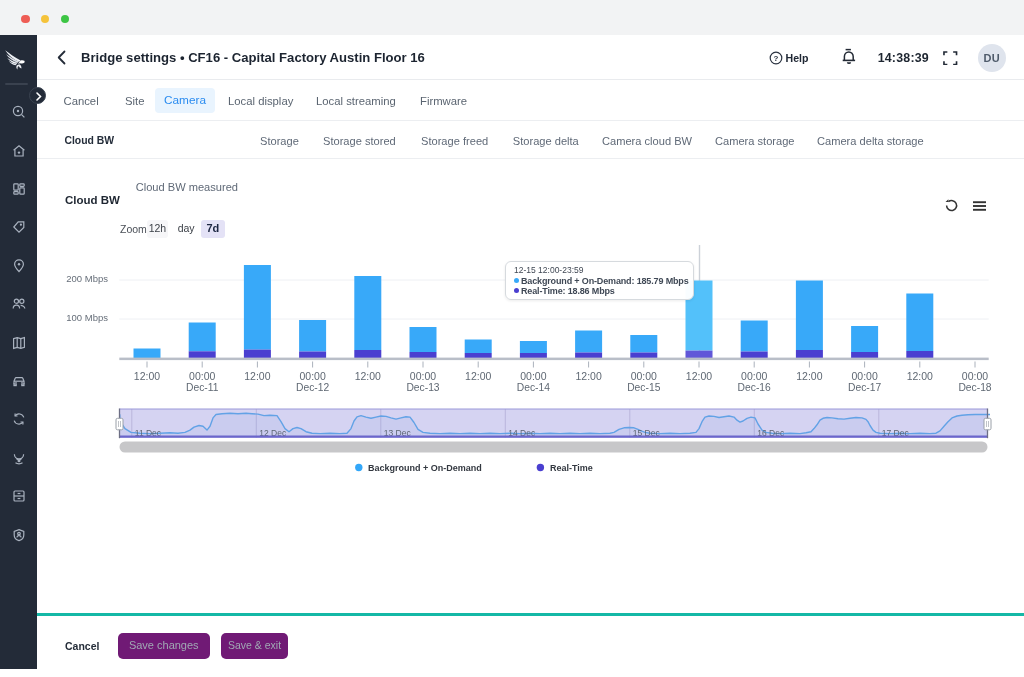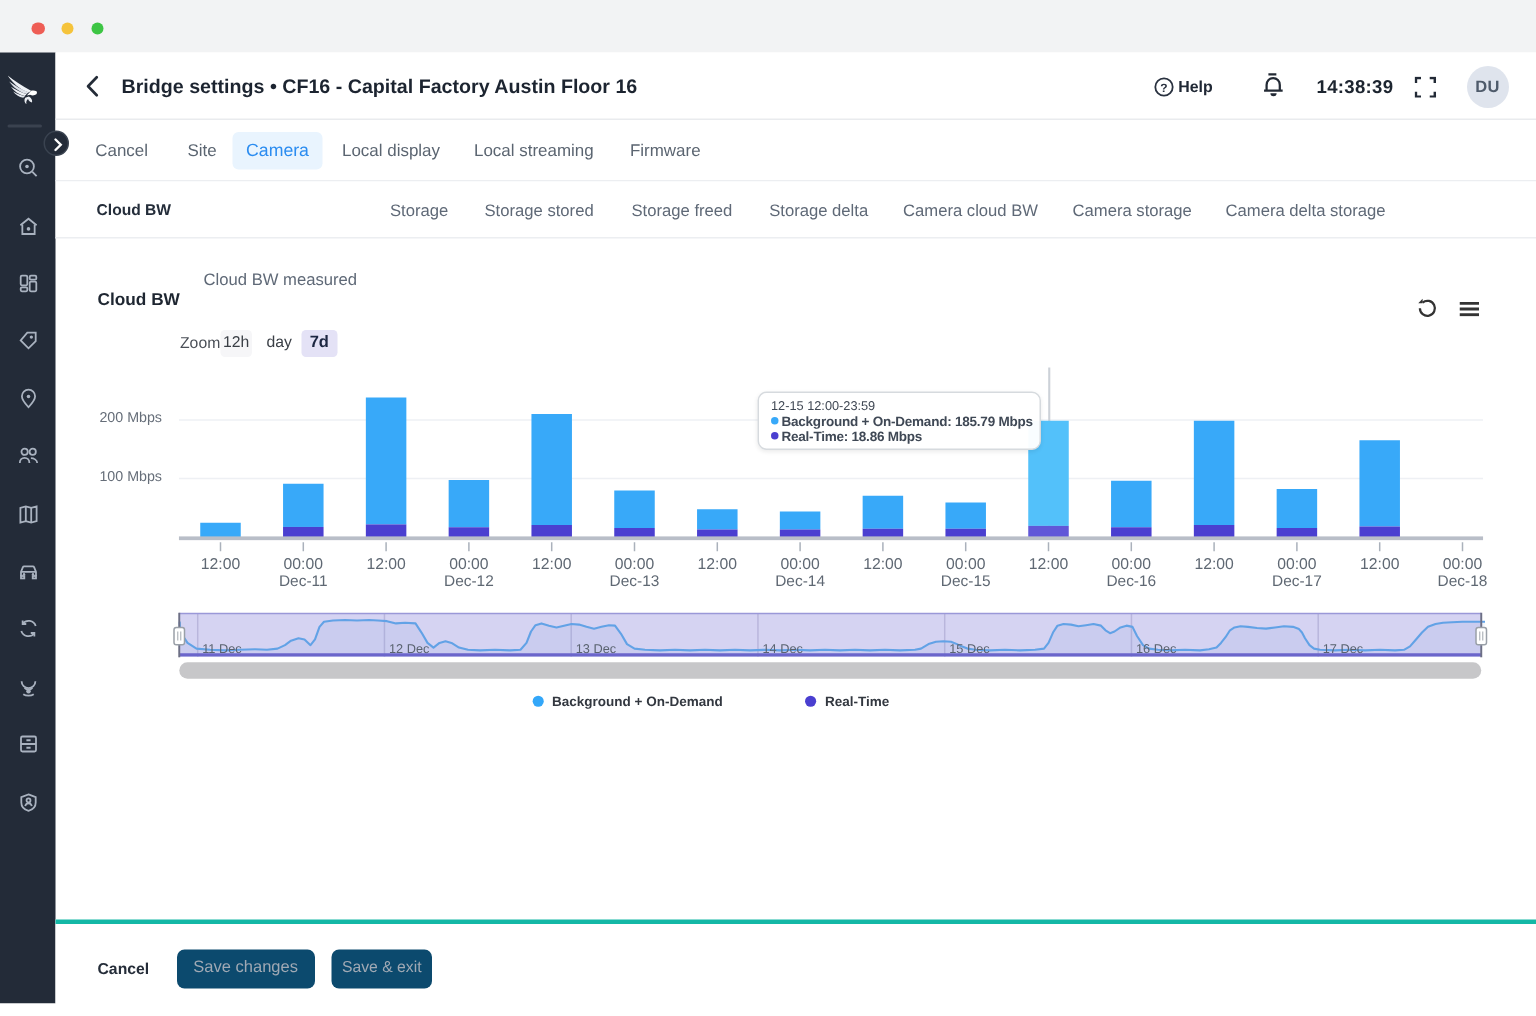--- a/index.html
+++ b/index.html
@@ -33,21 +33,21 @@
 .zbtn { position:absolute; top:220px; height:17.5px; border-radius:3px; font-size:10.5px; color:#3a3f46; text-align:center; line-height:17.5px; }
 .icbtn { position:absolute; top:198px; }
 
 .tip { position:absolute; left:505px; top:261px; width:189px; height:39px; background:rgba(255,255,255,0.97); border:1px solid #d6dade; border-radius:6px; box-shadow:0 1px 3px rgba(0,0,0,0.08); padding:4px 0 0 8px; z-index:10; }
 .tipt { font-size:8.5px; color:#404854; line-height:9.5px; }
 .tipl { font-size:9px; font-weight:bold; color:#3f4855; line-height:10px; letter-spacing:-0.15px; }
 .bdot { display:inline-block; width:5px; height:5px; border-radius:50%; margin:0 2px 1px 0; }
 
 .foot { position:absolute; left:37px; top:613px; width:987px; height:56px; background:#fff; border-top:3px solid #14b8a6; }
 .cancel { position:absolute; left:28px; top:24px; font-size:10.5px; font-weight:bold; color:#252d39; }
-.fbtn { position:absolute; top:17px; height:25.5px; background:#0c4a6e; border-radius:5px; color:#a0a9b4; font-size:11px; text-align:center; }
+.fbtn { position:absolute; top:17px; height:25.5px; background:#701a75; border-radius:5px; color:#a0a9b4; font-size:11px; text-align:center; }
 .botstrip { position:absolute; left:0; top:669px; width:1024px; height:8px; background:#fff; }
 </style></head><body>
 <div class="topbar">
   <div class="dot" style="left:21.4px; background:#ee5d55;"></div>
   <div class="dot" style="left:41.3px; background:#f5c33b;"></div>
   <div class="dot" style="left:60.9px; background:#3dc544;"></div>
   <div class="addr">een.com</div>
 </div>
 
 <div class="side">

